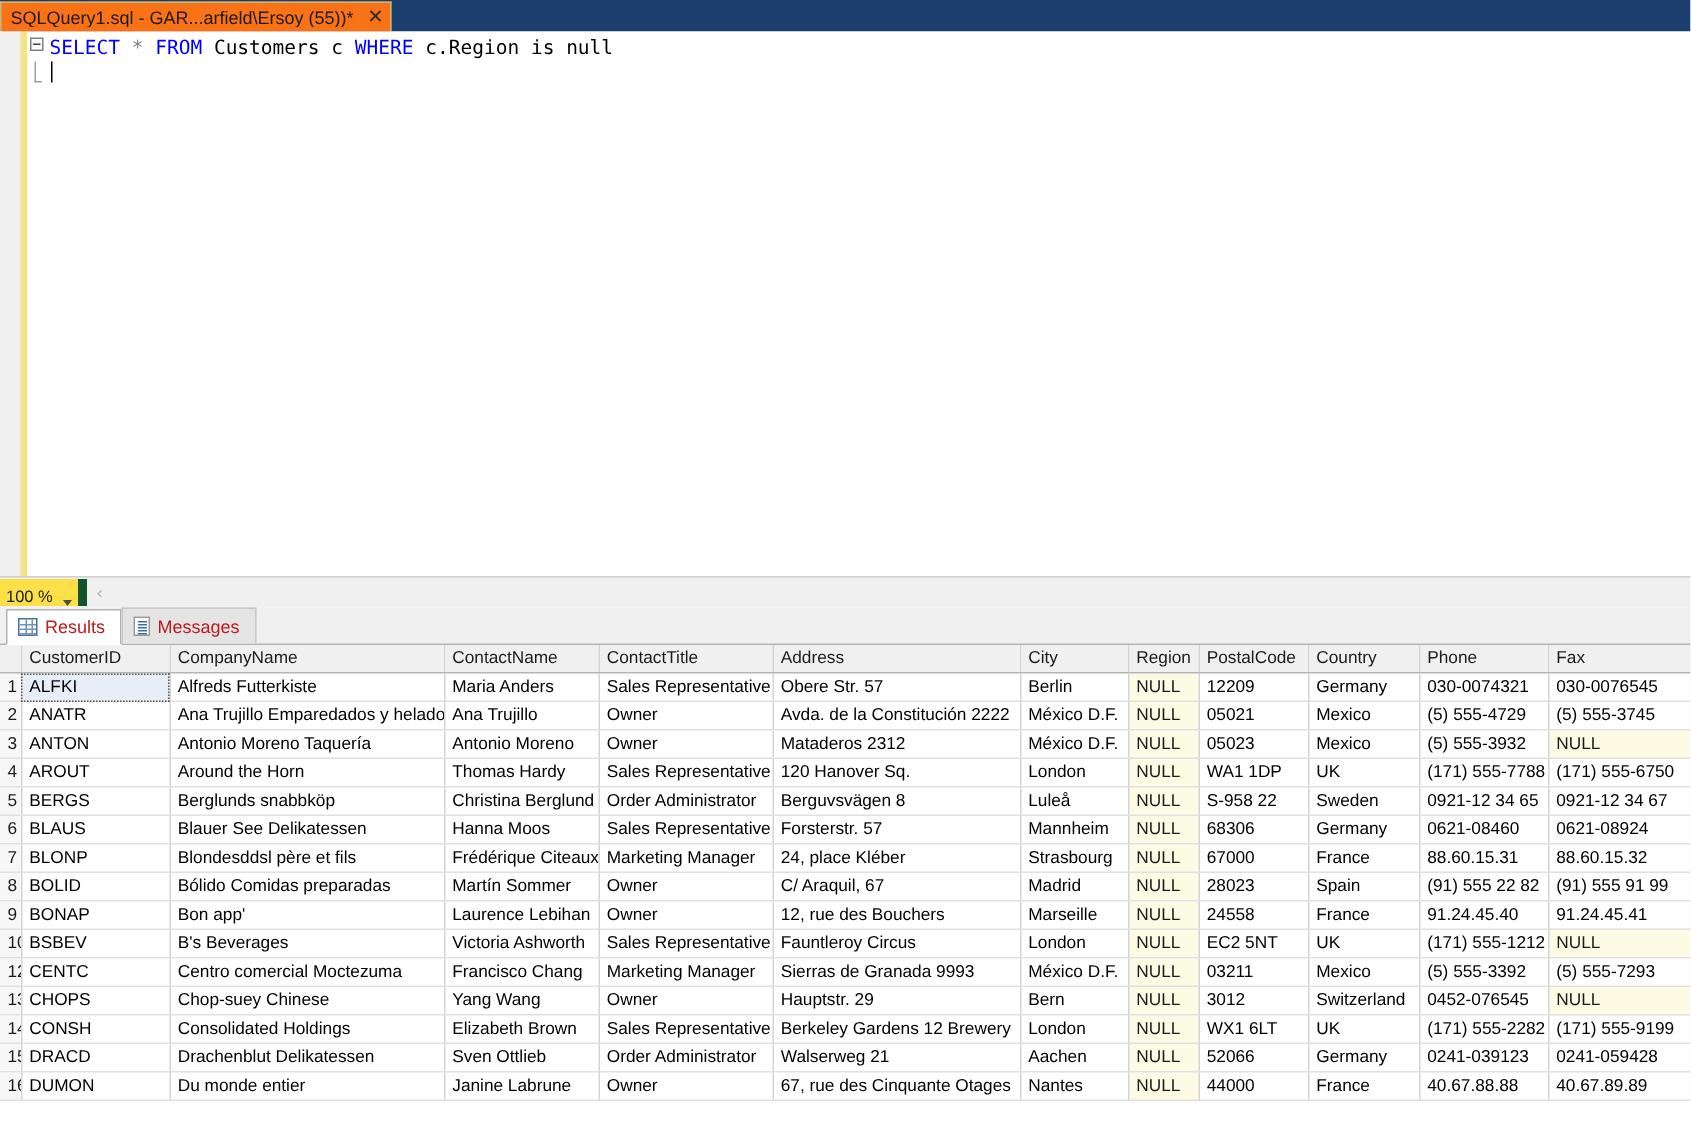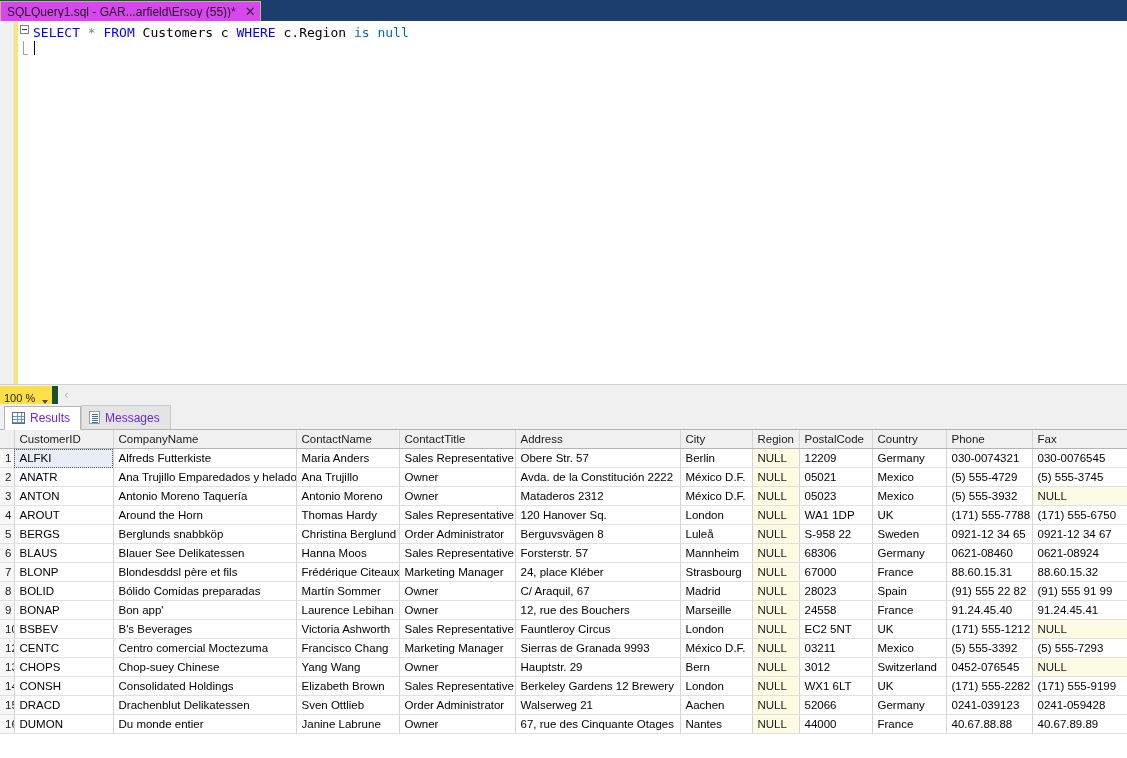--- a/index.html
+++ b/index.html
@@ -23,21 +23,21 @@
   .tabstrip {
     height: 21px;
     background: #1c3e6e;
     display: flex;
     align-items: flex-end;
     flex: 0 0 auto;
     position: relative;
   }
   .doc-tab {
     height: 20px;
-    background: #d946ef;
+    background: #f97316;
     border: 1px solid #c0b97a;
     border-bottom: none;
     display: flex;
     align-items: center;
     padding: 0 4px 0 6px;
     font-size: 12px;
     color: #1b1b1b;
     line-height: 1;
     box-sizing: border-box;
     max-width: 340px;
@@ -105,21 +105,21 @@
   .fold-box::before {
     content: "";
     position: absolute;
     left: 1px; right: 1px; top: 3px;
     height: 1px;
     background: #404040;
   }
   .tok-kw { color: #0000ff; }
   .tok-op { color: #808080; }
   .tok-txt { color: #000000; }
-  .tok-null { color: #0369a1; }
+  .tok-null { color: #000000; }
   .fold-stem {
     position: absolute;
     left: 5px;
     top: 20px;
     width: 1px;
     height: 14px;
     background: #a0a0a0;
   }
   .fold-stem::after {
     content: "";
@@ -185,21 +185,21 @@
     border-bottom: 1px solid #b4b4b4;
     box-sizing: border-box;
   }
   .rtab {
     height: 24px;
     display: flex;
     align-items: center;
     gap: 5px;
     padding: 0 10px 0 7px;
     font-size: 12px;
-    color: #6d28d9;
+    color: #b91c1c;
     box-sizing: border-box;
     cursor: pointer;
     border: 1px solid transparent;
   }
   .rtab.active {
     background: #ffffff;
     border: 1px solid #b4b4b4;
     border-bottom: 1px solid #ffffff;
     margin-bottom: -1px;
   }

